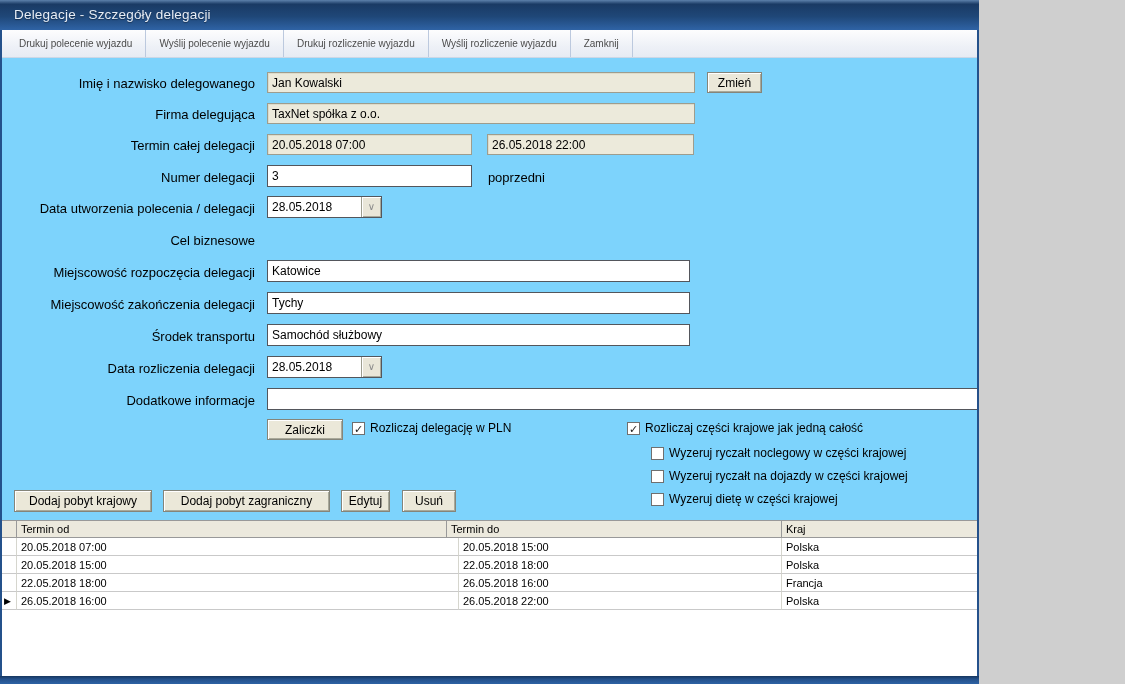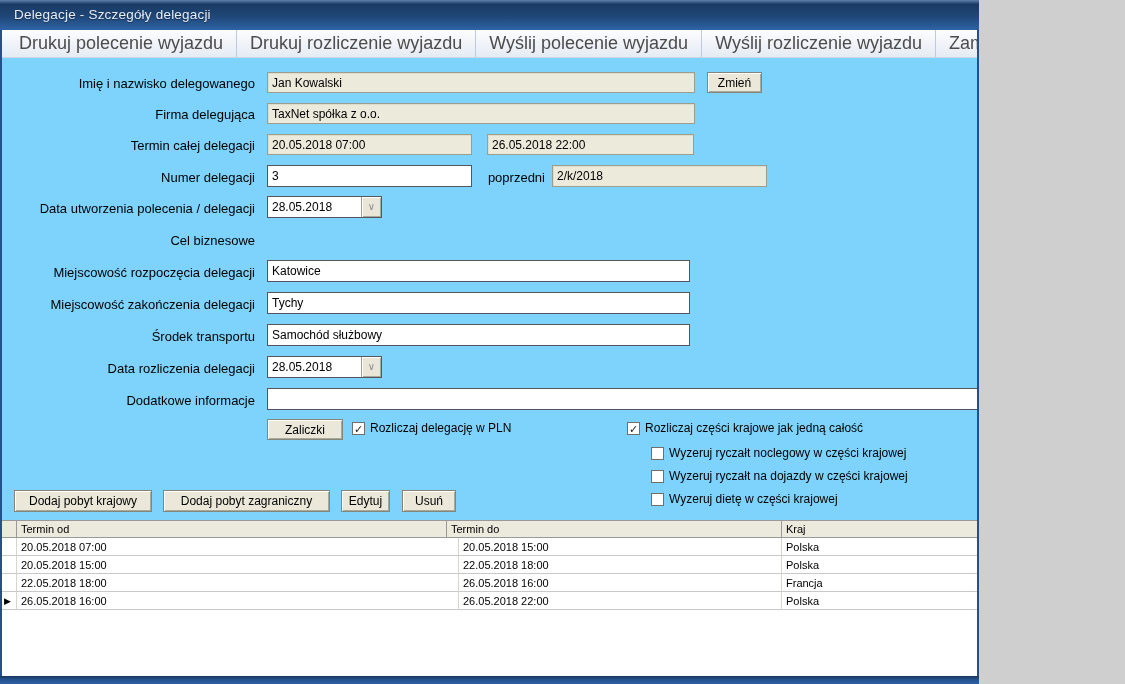--- a/index.html
+++ b/index.html
@@ -26,21 +26,21 @@
   .border-right { position:absolute; right:0; top:30px; width:2px; height:646px; background:#24518b; }
   .border-bottom { position:absolute; left:0; top:676px; width:1125px; height:8px;
     background:linear-gradient(180deg,#16365e 0%, #24518b 40%, #2d62a4 100%); }
   
   .toolbar {
     position:absolute; left:2px; top:30px; width:1121px; height:28px;
     background:linear-gradient(180deg,#fdfdfe 0%, #eef1f7 60%, #e6ebf3 100%);
     border-bottom:1px solid #ccd7e6; display:flex; align-items:stretch; padding-left:4px;
   }
   .tool-btn {
-    display:flex; align-items:center; padding:0 13px; font-size:18px; color:#4c4c4c;
+    display:flex; align-items:center; padding:0 13px; font-size:10px; color:#4c4c4c;
     border-right:1px solid #bcc9de; cursor:pointer; white-space:nowrap;
   }
   
   .lbl { position:absolute; left:5px; width:250px; text-align:right; font-size:13px; color:#000; white-space:nowrap; }
   .field {
     position:absolute; font-size:12px; line-height:19px; padding:1px 4px 0 4px;
     white-space:nowrap; overflow:hidden;
   }
   .ro { background:#eceadb; border:1px solid #9d9d8e; box-shadow:inset 1px 1px 0 #dedcca; }
   .edit { background:#fff; border:1px solid #53565c; }
@@ -88,22 +88,22 @@
 
 <div class="window">
 
   <div class="titlebar">
     <div class="title-text">Delegacje - Szczegóły delegacji</div>
     <div class="close-x">✕</div>
   </div>
 
   <div class="toolbar">
     <div class="tool-btn">Drukuj polecenie wyjazdu</div>
+    <div class="tool-btn">Wyślij polecenie wyjazdu</div>
     <div class="tool-btn">Drukuj rozliczenie wyjazdu</div>
-    <div class="tool-btn">Wyślij polecenie wyjazdu</div>
     <div class="tool-btn">Wyślij rozliczenie wyjazdu</div>
     <div class="tool-btn">Zamknij</div>
   </div>
 
   <div class="lbl" style="top:76px">Imię i nazwisko delegowanego</div>
   <div class="lbl" style="top:107px">Firma delegująca</div>
   <div class="lbl" style="top:138px">Termin całej delegacji</div>
   <div class="lbl" style="top:170px">Numer delegacji</div>
   <div class="lbl" style="top:201px">Data utworzenia polecenia / delegacji</div>
   <div class="lbl" style="top:233px">Cel biznesowe</div>
@@ -116,21 +116,20 @@
   <div class="field ro" style="left:267px;top:72px;width:428px;height:21px">Jan Kowalski</div>
   <div class="btn3d" style="left:707px;top:72px;width:55px;height:21px">Zmień</div>
 
   <div class="field ro" style="left:267px;top:103px;width:428px;height:21px">TaxNet spółka z o.o.</div>
 
   <div class="field ro" style="left:267px;top:134px;width:205px;height:21px">20.05.2018 07:00</div>
   <div class="field ro" style="left:487px;top:134px;width:207px;height:21px">26.05.2018 22:00</div>
 
   <div class="field edit" style="left:267px;top:165px;width:205px;height:22px">3</div>
   <div class="lbl" style="left:300px;top:170px;width:245px">poprzedni</div>
-  <div class="field ro" style="left:552px;top:165px;width:215px;height:22px">2/k/2018</div>
 
   <div class="combo" style="left:267px;top:196px">
     <span class="combo-val">28.05.2018</span>
     <span class="combo-btn">∨</span>
   </div>
 
 
   <div class="field edit" style="left:267px;top:260px;width:423px;height:22px">Katowice</div>
   <div class="field edit" style="left:267px;top:292px;width:423px;height:22px">Tychy</div>
   <div class="field edit" style="left:267px;top:324px;width:423px;height:22px">Samochód służbowy</div>

